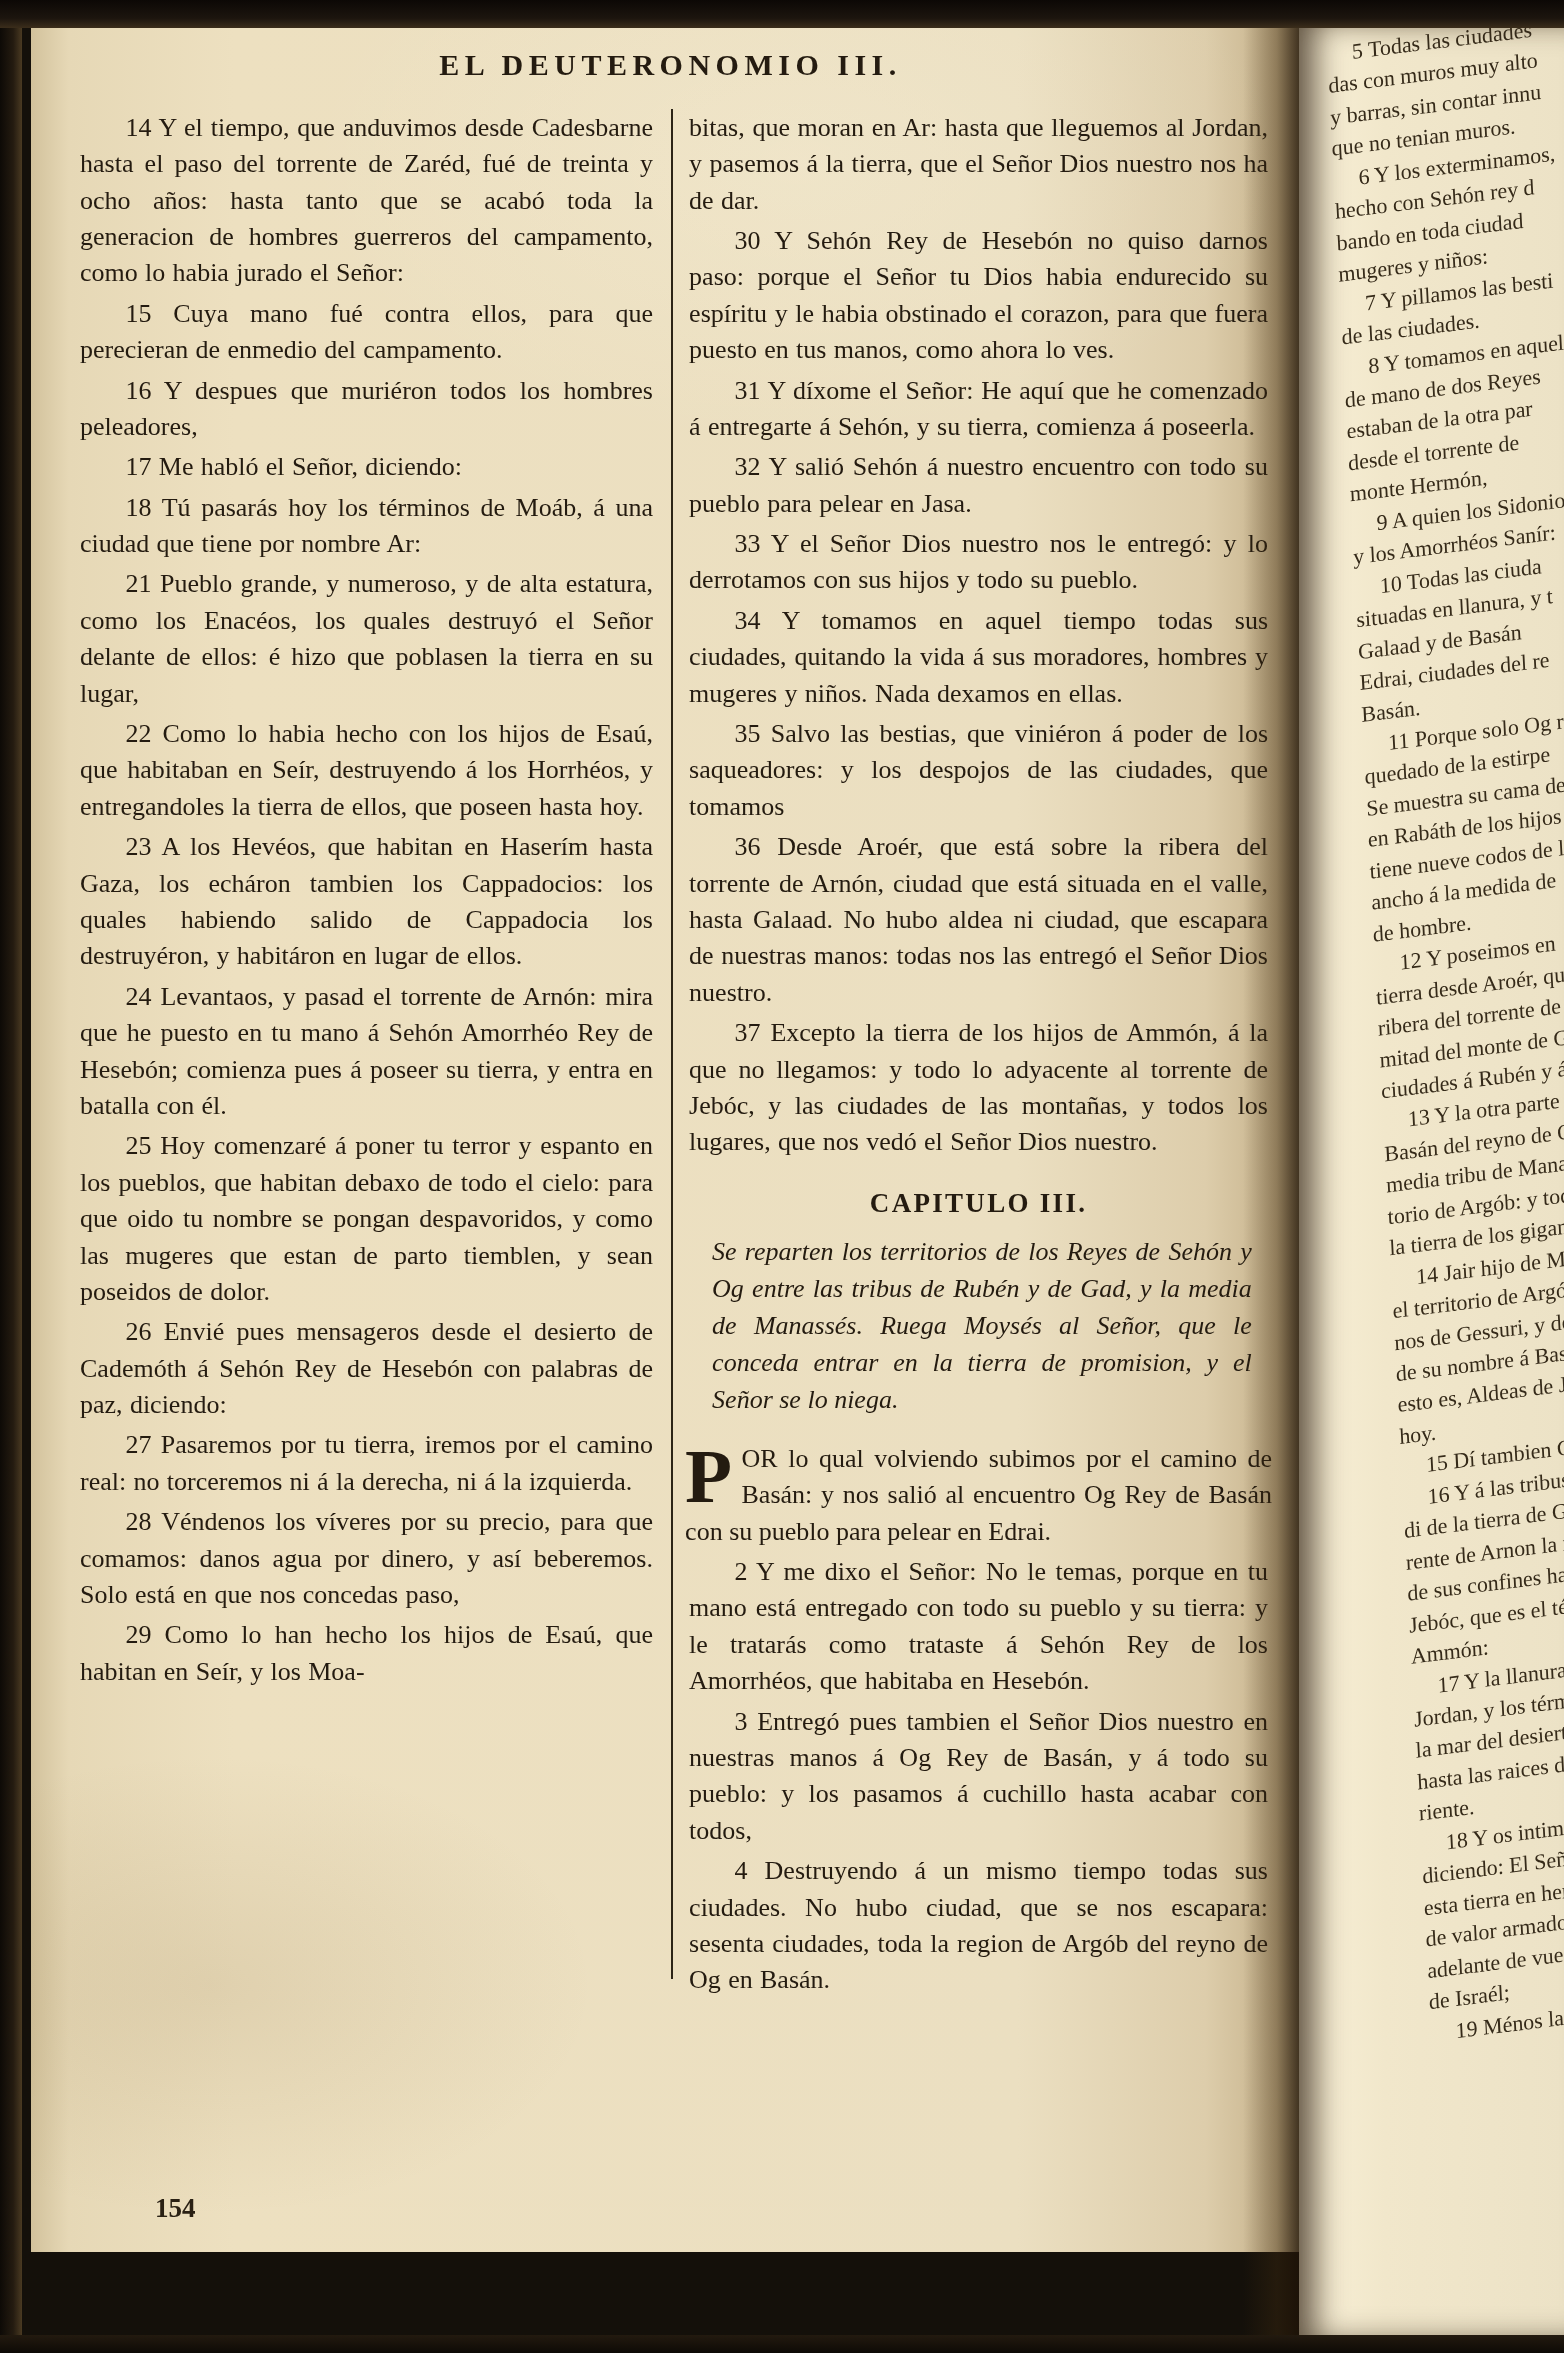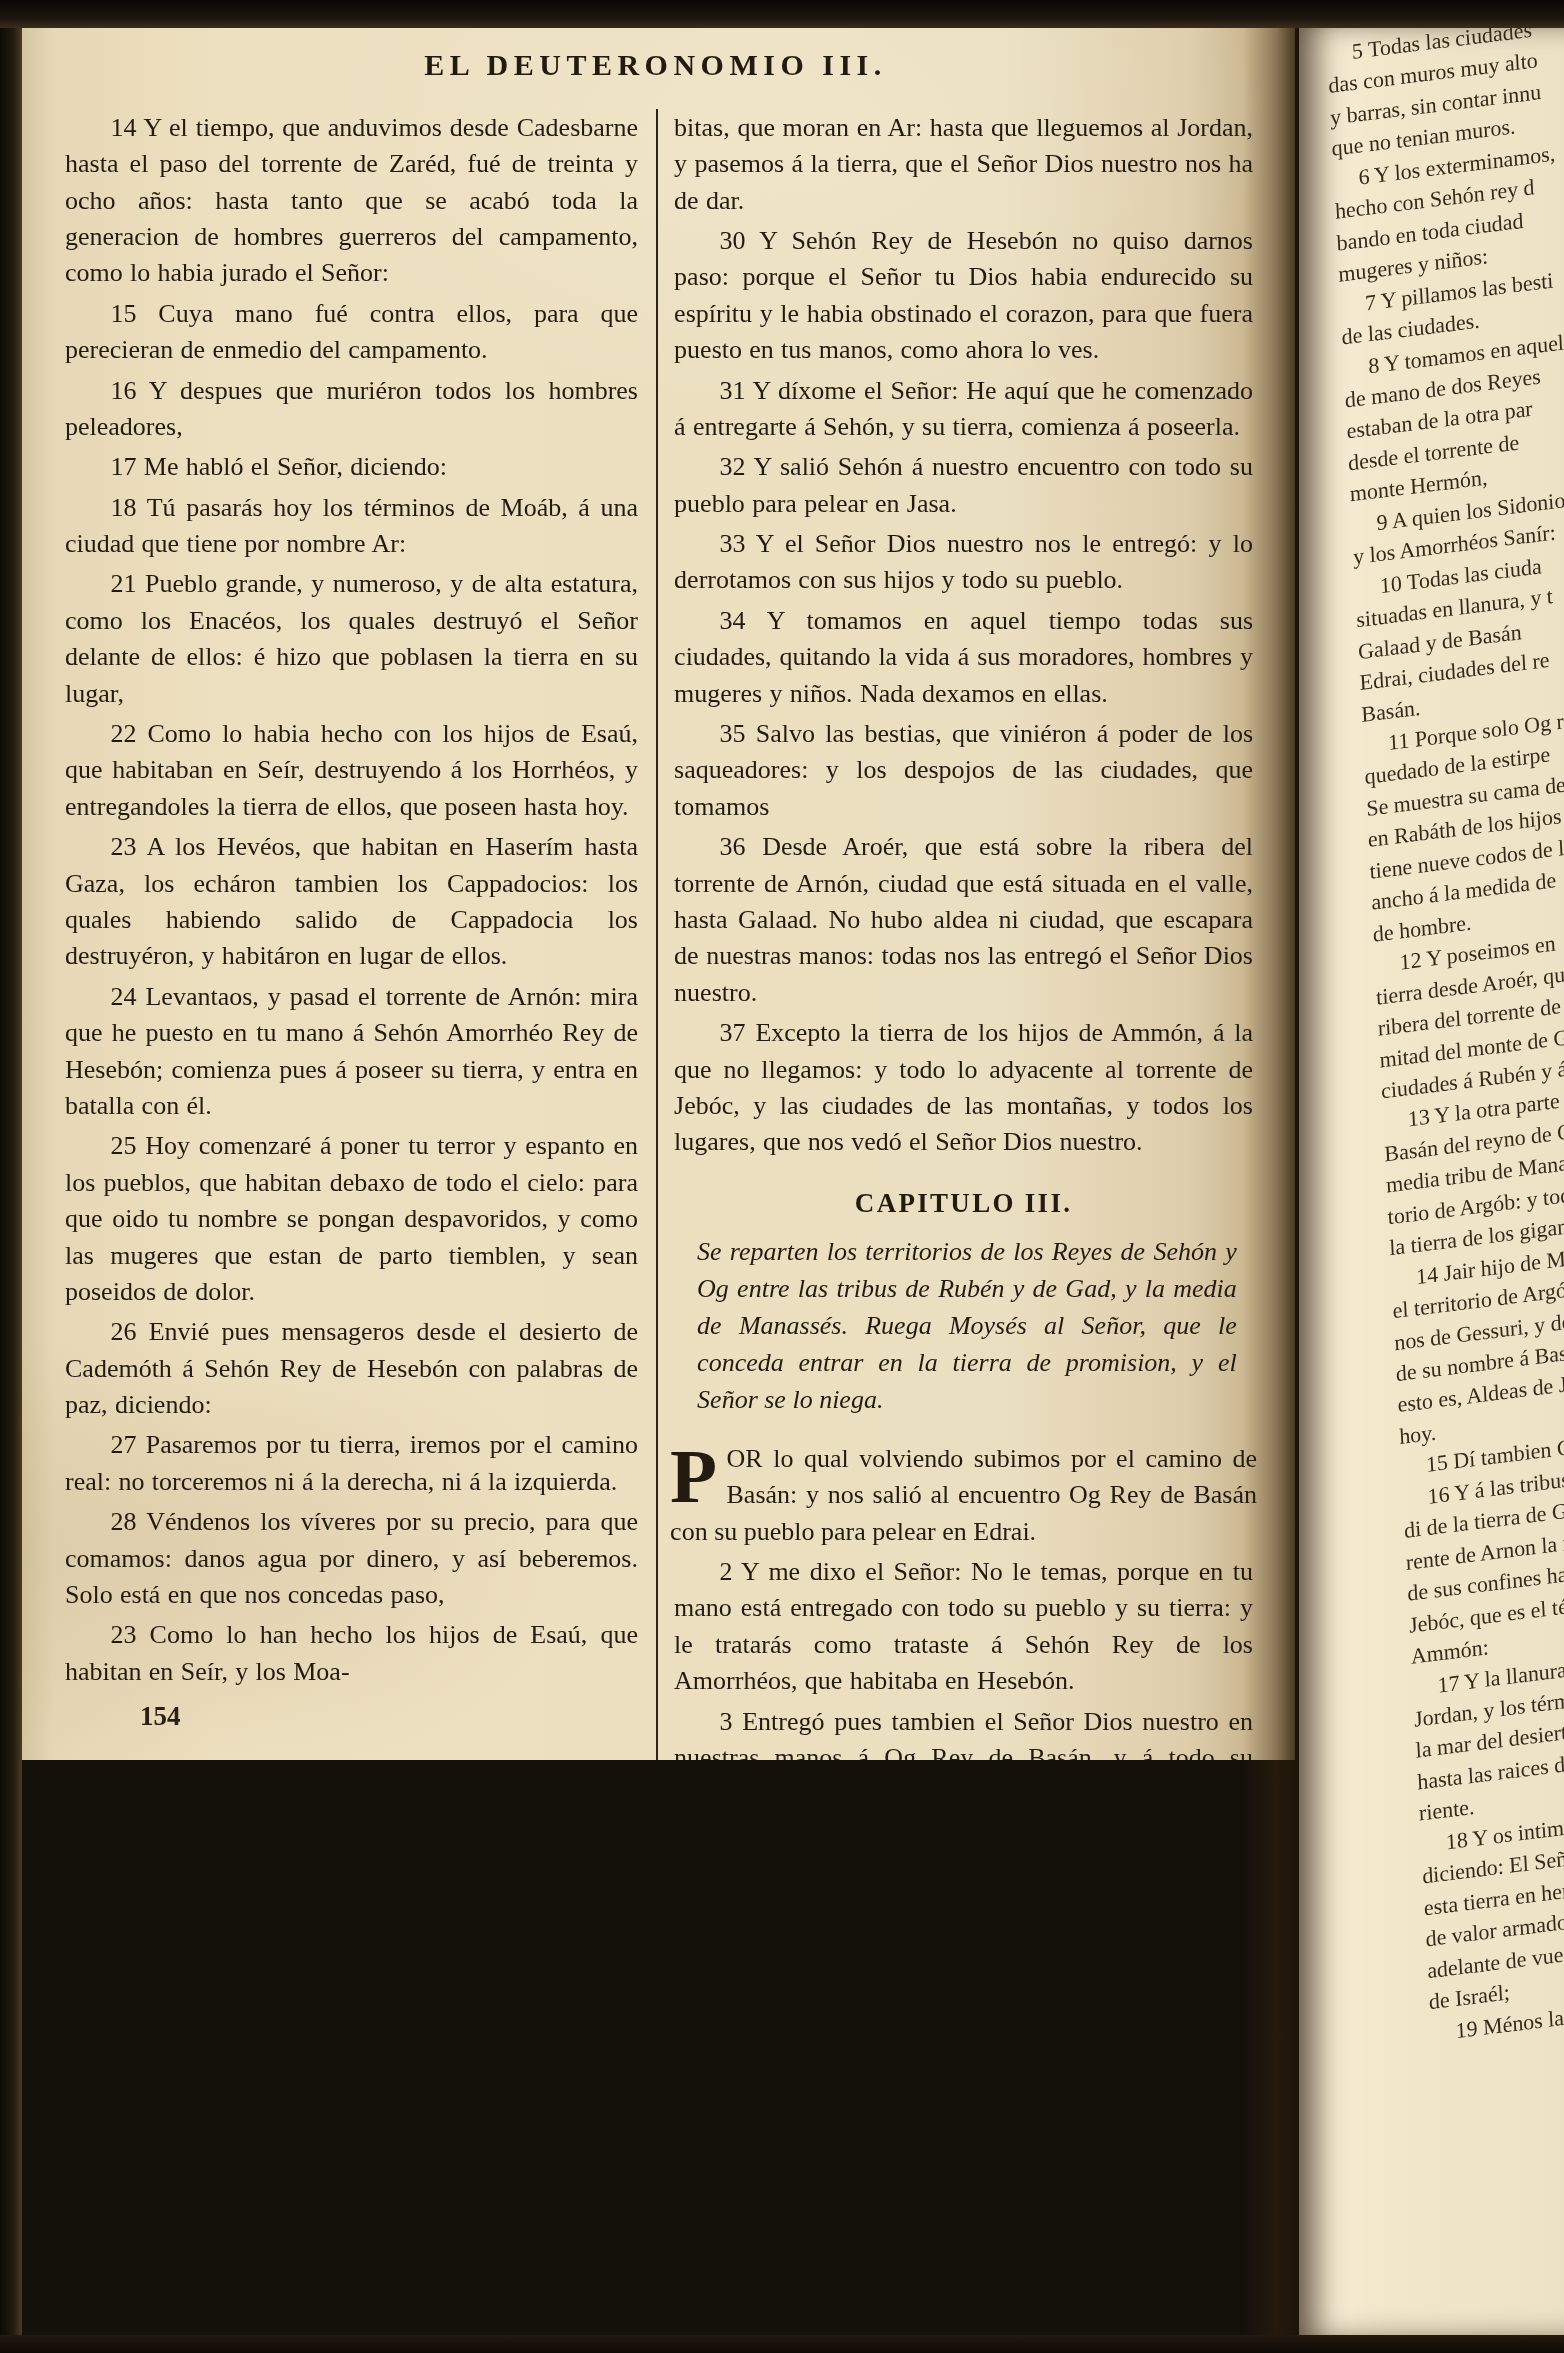--- a/index.html
+++ b/index.html
@@ -11,21 +11,21 @@
   
   .edge-top{position:absolute;left:0;top:0;right:0;height:28px;
     background:linear-gradient(180deg,#0c0805,#1c150e 65%,#3b2d1b);z-index:6;}
   .edge-left{position:absolute;left:0;top:0;bottom:0;width:22px;
     background:linear-gradient(90deg,#0d0a06,#241b10 60%,#4a3a22);z-index:5;}
   .edge-bottom{position:absolute;left:0;right:0;bottom:0;height:19px;
     background:linear-gradient(0deg,#0c0905,#231a0f);z-index:6;}
 
   
   .main-page{
-    position:absolute;left:16px;top:28px;width:1279px;height:1732px;overflow:hidden;
+    position:absolute;left:31px;top:28px;width:1279px;height:2224px;overflow:hidden;
     background:
       radial-gradient(ellipse 548px 329px at 14% 88%, rgba(124,94,44,0.12), transparent 70%),
       radial-gradient(ellipse 704px 407px at 60% 6%, rgba(255,250,232,0.20), transparent 70%),
       linear-gradient(90deg,#d2c29c 0px,#e6d8b6 38px,#ede0c0 203px,#ebdfc1 986px,#ddcdab 1174px,#c4b089 1252px,#a9936d 1279px);
     color:#241b10;z-index:1;
   }
   .page-header{
     margin:20.3px 0 23.5px;text-align:center;font-size:30px;font-weight:600;
     letter-spacing:5.5px;color:#241b10;
   }
@@ -79,21 +79,21 @@
           <p class="verse vstart">17 Me habló el Señor, diciendo:</p>
           <p class="verse vstart">18 Tú pasarás hoy los términos de Moáb, á una ciudad que tiene por nombre Ar:</p>
           <p class="verse vstart">21 Pueblo grande, y numeroso, y de alta estatura, como los Enacéos, los quales destruyó el Señor delante de ellos: é hizo que poblasen la tierra en su lugar,</p>
           <p class="verse vstart">22 Como lo habia hecho con los hijos de Esaú, que habitaban en Seír, destruyendo á los Horrhéos, y entregandoles la tierra de ellos, que poseen hasta hoy.</p>
           <p class="verse vstart">23 A los Hevéos, que habitan en Haserím hasta Gaza, los echáron tambien los Cappadocios: los quales habiendo salido de Cappadocia los destruyéron, y habitáron en lugar de ellos.</p>
           <p class="verse vstart">24 Levantaos, y pasad el torrente de Arnón: mira que he puesto en tu mano á Sehón Amorrhéo Rey de Hesebón; comienza pues á poseer su tierra, y entra en batalla con él.</p>
           <p class="verse vstart">25 Hoy comenzaré á poner tu terror y espanto en los pueblos, que habitan debaxo de todo el cielo: para que oido tu nombre se pongan despavoridos, y como las mugeres que estan de parto tiemblen, y sean poseidos de dolor.</p>
           <p class="verse vstart">26 Envié pues mensageros desde el desierto de Cademóth á Sehón Rey de Hesebón con palabras de paz, diciendo:</p>
           <p class="verse vstart">27 Pasaremos por tu tierra, iremos por el camino real: no torceremos ni á la derecha, ni á la izquierda.</p>
           <p class="verse vstart">28 Véndenos los víveres por su precio, para que comamos: danos agua por dinero, y así beberemos. Solo está en que nos concedas paso,</p>
-          <p class="verse vstart">23 Como lo han hecho los hijos de Esaú, que habitan en Seír, y los Moa-</p>
+          <p class="verse vstart">29 Como lo han hecho los hijos de Esaú, que habitan en Seír, y los Moa-</p>
         </div>
 
       <div class="divider"></div>
 
       <div class="col col-right">
         <div>
             <p class="verse">bitas, que moran en Ar: hasta que lleguemos al Jordan, y pasemos á la tierra, que el Señor Dios nuestro nos ha de dar.</p>
             <p class="verse vstart">30 Y Sehón Rey de Hesebón no quiso darnos paso: porque el Señor tu Dios habia endurecido su espíritu y le habia obstinado el corazon, para que fuera puesto en tus manos, como ahora lo ves.</p>
             <p class="verse vstart">31 Y díxome el Señor: He aquí que he comenzado á entregarte á Sehón, y su tierra, comienza á poseerla.</p>
             <p class="verse vstart">32 Y salió Sehón á nuestro encuentro con todo su pueblo para pelear en Jasa.</p>

